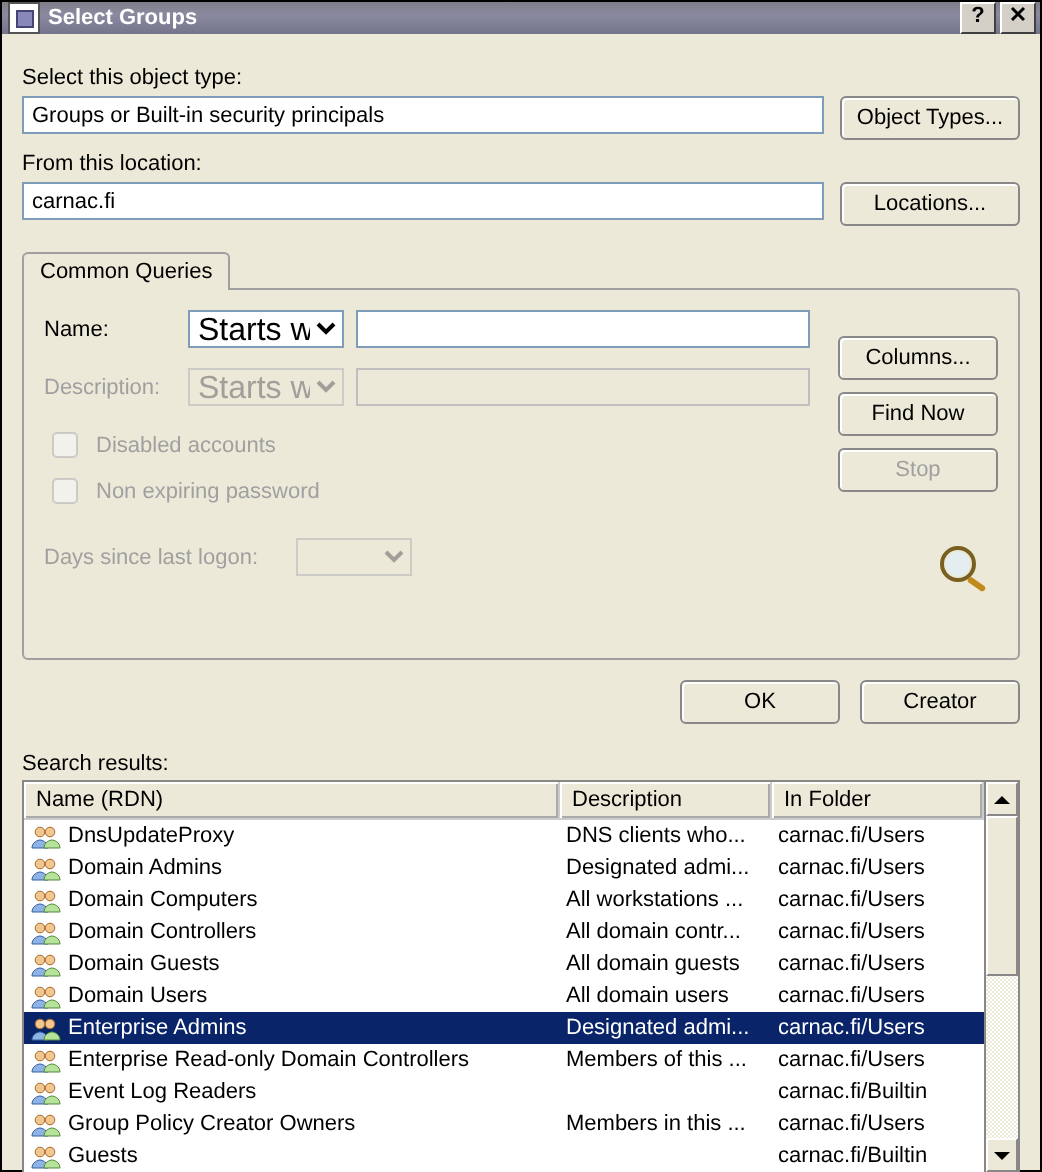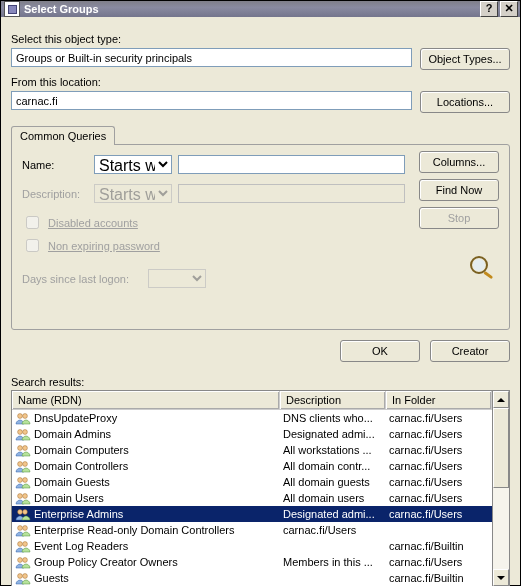--- a/index.html
+++ b/index.html
@@ -97,21 +97,21 @@
     top: 1px;
   }
   .panel {
     border: 1px solid #a0a0a0;
     background: #ece9d8;
     border-radius: 0 3px 3px 3px;
     padding: 10px 10px;
     position: relative;
     min-height: 186px;
   }
-  .query-area { display:flex; gap:14px; }
+  .query-area { display:flex; gap:14px;align-items:flex-end; }
   .query-left{ flex:1; }
   .query-right{ width:80px; display:flex; flex-direction:column; gap:6px; margin-top:-4px; }
   .form-row { display: flex; align-items: center; gap: 6px; margin-bottom: 10px; }
   .form-row .flabel { width: 66px; }
   .select {
     border: 1px solid #7f9db9;
     background: #fff;
     height: 19px;
     font-size: 16px;
     font-family: Tahoma, sans-serif;
@@ -121,21 +121,21 @@
     border: 1px solid #7f9db9;
     background: #fff;
     height: 19px;
     flex: 1;
   }
   .disabled-row { color: #a0a0a0; }
   .disabled-row .select, .disabled-row .text-input {
     border-color: #bfbfbf; background: #ece9d8;
   }
   .checkbox-row { display: flex; align-items: center; gap: 6px; margin-bottom: 4px;}
-  .checkbox-row.disabled { color: #a0a0a0; text-decoration: underline; }
+  .checkbox-row.disabled { color: #a0a0a0; }
   input[type=checkbox]{ width:13px; height:13px; }
   .btn.disabled{ color:#a0a0a0; }
   .magnifier{
     width:34px; height:28px; margin-top:18px; align-self:flex-end;
     position: relative;
   }
   .magnifier svg{ width:34px;height:28px;}
   .action-row {
     display: flex; justify-content: flex-end; gap: 10px; margin: 10px 0 6px 0;
   }
@@ -353,20 +353,21 @@
             <div class="lv-row">
               <div class="lv-cell col1">
                 <span class="group-icon"><svg viewBox="0 0 16 14">
                     <circle cx="5" cy="5" r="2.4" fill="#f2c68c" stroke="#a06a2c" stroke-width="0.5"></circle>
                     <circle cx="10" cy="5" r="2.4" fill="#f2c68c" stroke="#a06a2c" stroke-width="0.5"></circle>
                     <path d="M1 13c0-3 3-4 4-4s4 1 4 4z" fill="#8fb3e2" stroke="#3360a8" stroke-width="0.5"></path>
                     <path d="M7 13c0-3 3-4 4-4s4 1 4 4z" fill="#b6e29b" stroke="#4e8c3a" stroke-width="0.5"></path>
                   </svg></span>
                 <span>Enterprise Read-only Domain Controllers</span>
               </div>
+              <div class="lv-cell col2">Members of this ...</div>
               <div class="lv-cell col3">carnac.fi/Users</div>
             </div>
             <div class="lv-row">
               <div class="lv-cell col1">
                 <span class="group-icon"><svg viewBox="0 0 16 14">
                     <circle cx="5" cy="5" r="2.4" fill="#f2c68c" stroke="#a06a2c" stroke-width="0.5"></circle>
                     <circle cx="10" cy="5" r="2.4" fill="#f2c68c" stroke="#a06a2c" stroke-width="0.5"></circle>
                     <path d="M1 13c0-3 3-4 4-4s4 1 4 4z" fill="#8fb3e2" stroke="#3360a8" stroke-width="0.5"></path>
                     <path d="M7 13c0-3 3-4 4-4s4 1 4 4z" fill="#b6e29b" stroke="#4e8c3a" stroke-width="0.5"></path>
                   </svg></span>

